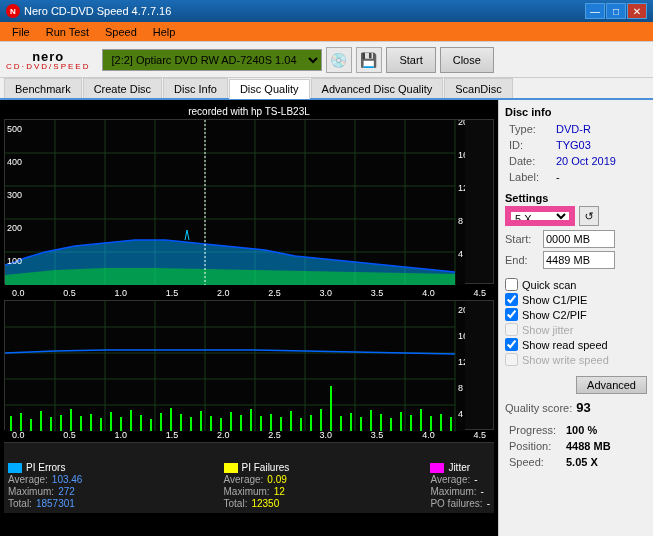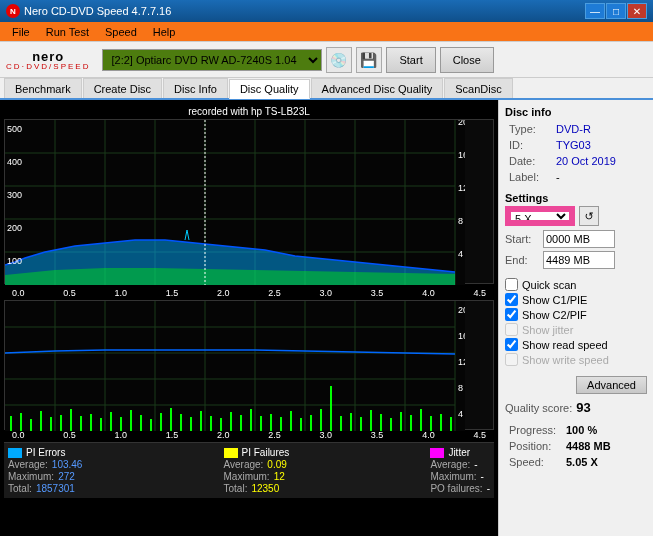--- a/index.html
+++ b/index.html
@@ -193,20 +193,21 @@
       display: flex;
       flex-direction: column;
       gap: 1px;
     }
     .legend-title {
       display: flex;
       align-items: center;
       gap: 4px;
       color: white;
       font-size: 10px;
+      margin-top: 15px;
     }
     .legend-box {
       width: 14px; height: 10px;
       display: inline-block;
     }
     .legend-row {
       display: flex;
       color: #ccc;
       font-size: 10px;
       gap: 4px;

